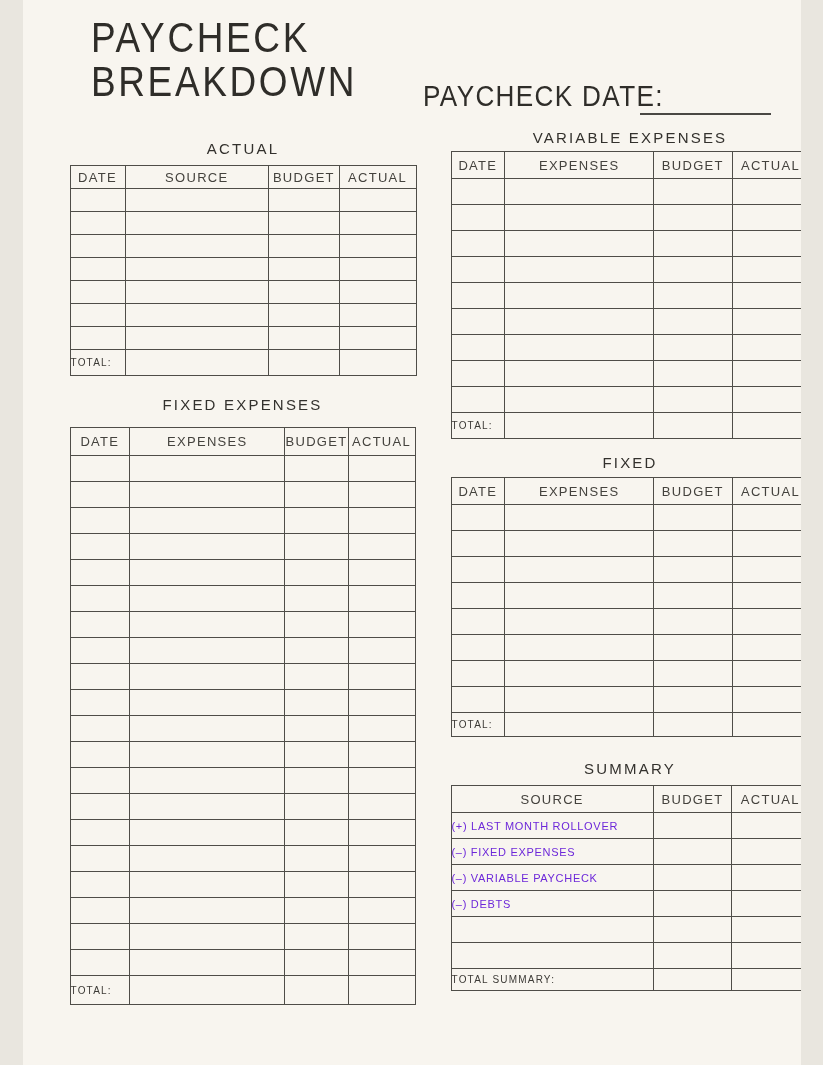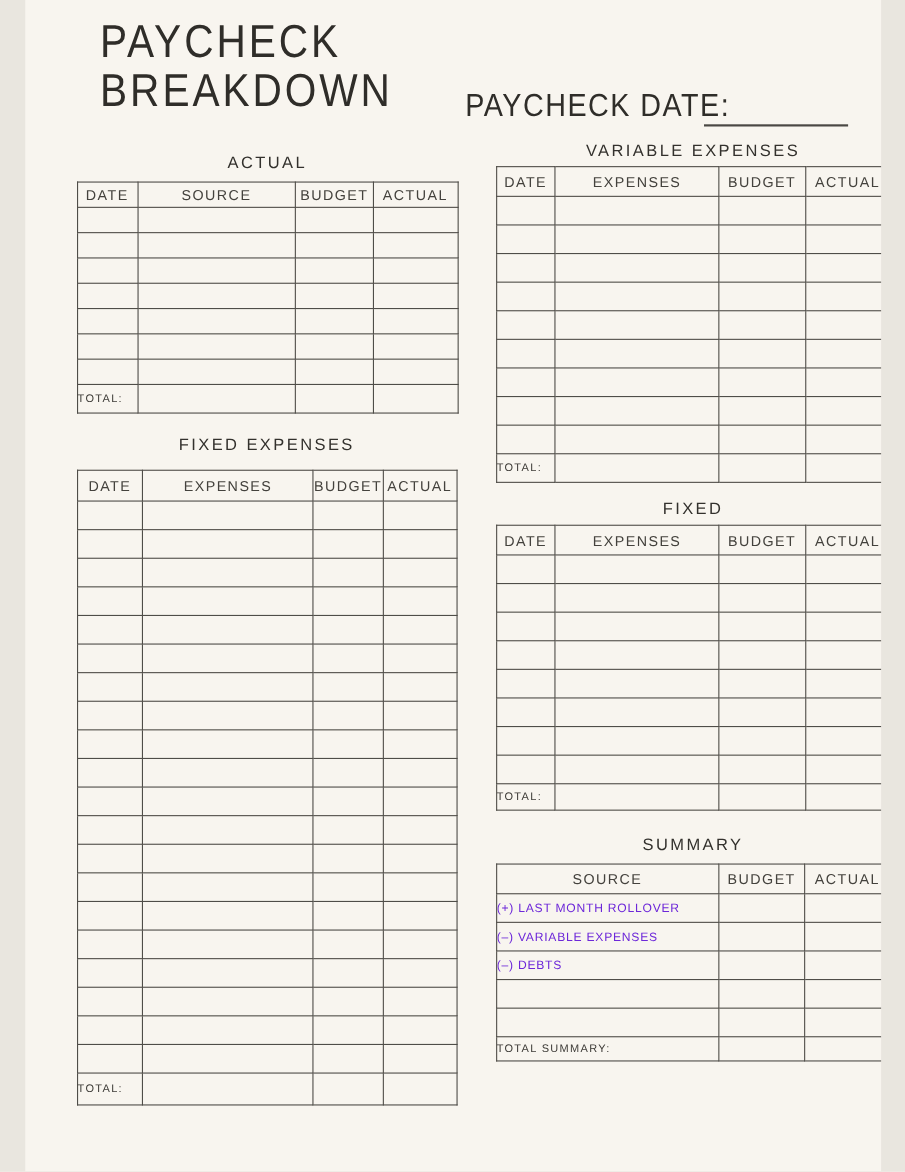--- a/index.html
+++ b/index.html
@@ -469,21 +469,26 @@
           <td>SOURCE</td>
           <td>BUDGET</td>
           <td>ACTUAL</td>
         </tr>
         <tr class="row">
           <td class="lbl">(+) LAST MONTH ROLLOVER</td>
           <td></td>
           <td></td>
         </tr>
         <tr class="row">
-          <td class="lbl">(–) VARIABLE EXPENSES</td>
+          <td class="lbl">(–) FIXED EXPENSES</td>
+          <td></td>
+          <td></td>
+        </tr>
+        <tr class="row">
+          <td class="lbl">(–) VARIABLE PAYCHECK</td>
           <td></td>
           <td></td>
         </tr>
         <tr class="row">
           <td class="lbl">(–) DEBTS</td>
           <td></td>
           <td></td>
         </tr>
         <tr class="row">
           <td></td>

